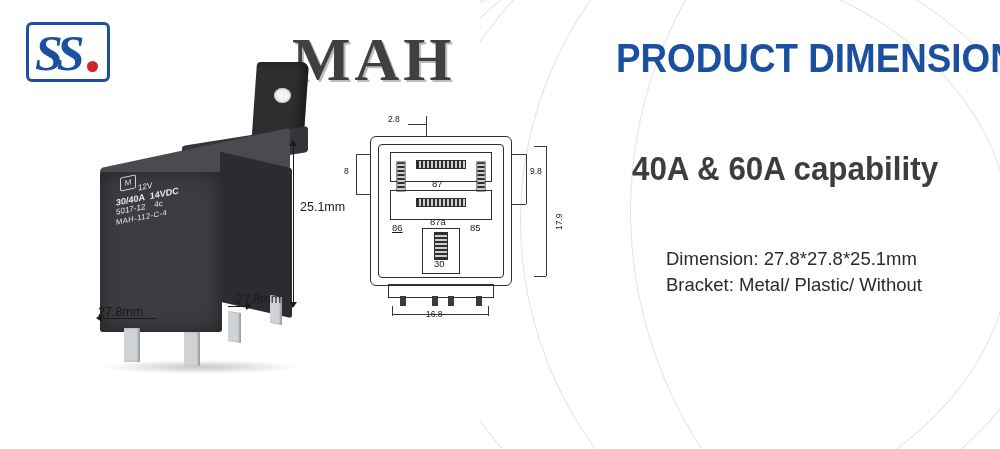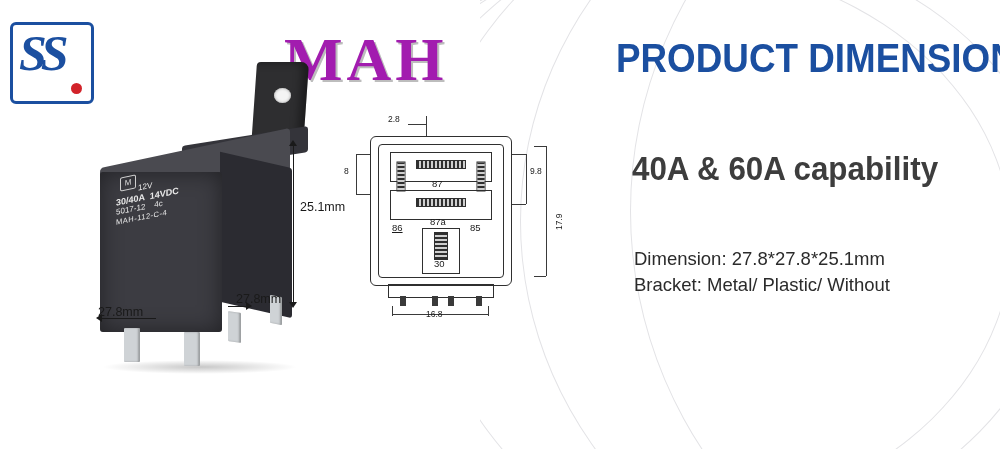--- a/index.html
+++ b/index.html
@@ -17,41 +17,41 @@
     position:absolute; left:480px; top:-60px; width:560px; height:600px;
     overflow:hidden; pointer-events:none;
   }
   .arc{
     position:absolute; border:1px solid #e3e3e6; border-radius:50%;
     background:transparent;
   }
 
   
   .logo{
-    position:absolute; left:10px; top:22px; width:84px; height:82px;
+    position:absolute; left:26px; top:22px; width:84px; height:60px;
   }
   .logo .box{
     position:absolute; inset:0; border:3px solid #1b4fa0; border-radius:6px;
   }
   .logo .ss{
     position:absolute; left:9px; top:6px; font-size:50px; line-height:50px;
     color:#1b4fa0; font-family:"Liberation Serif", serif; font-weight:bold;
     font-style:italic; letter-spacing:-6px;
   }
   .logo .dot{
     position:absolute; right:12px; bottom:10px; width:11px; height:11px;
     border-radius:50%; background:#d2232a;
   }
 
   
   .mah{
-    position:absolute; left:284px; top:24px;
+    position:absolute; left:292px; top:24px;
     font-family:"Liberation Serif", serif;
     font-weight:bold; font-size:62px; letter-spacing:4px;
-    color:#a21caf;
+    color:#404040;
     -webkit-text-stroke:0px;
     text-shadow:2px 2px 0 #bdbdbd;
   }
 
   
   .prod-dim{
     position:absolute; left:616px; top:36px;
     font-family:"Liberation Sans", sans-serif;
     font-weight:bold; font-size:40px; letter-spacing:0px;
     color:#1b4fa0;
@@ -64,21 +64,21 @@
     font-weight:bold; font-size:33px; color:#3d3d3d;
     transform:scaleX(0.95); transform-origin:left top;
     white-space:nowrap;
   }
 
   
   .specs{
     position:absolute; left:634px; top:246px; width:350px;
     font-size:18.5px; line-height:26px; color:#2b2b2b;
   }
-  .specs div{ white-space:nowrap; }
+  .specs div{ white-space:nowrap;margin-left:32px; }
 
   
   .relay{
     position:absolute; left:78px; top:60px; width:300px; height:280px;
   }
   
   .bracket-v{
     position:absolute; left:176px; top:2px; width:52px; height:86px;
     background:#2e2e30; border-radius:4px 8px 4px 0;
     transform:skewX(-4deg);

